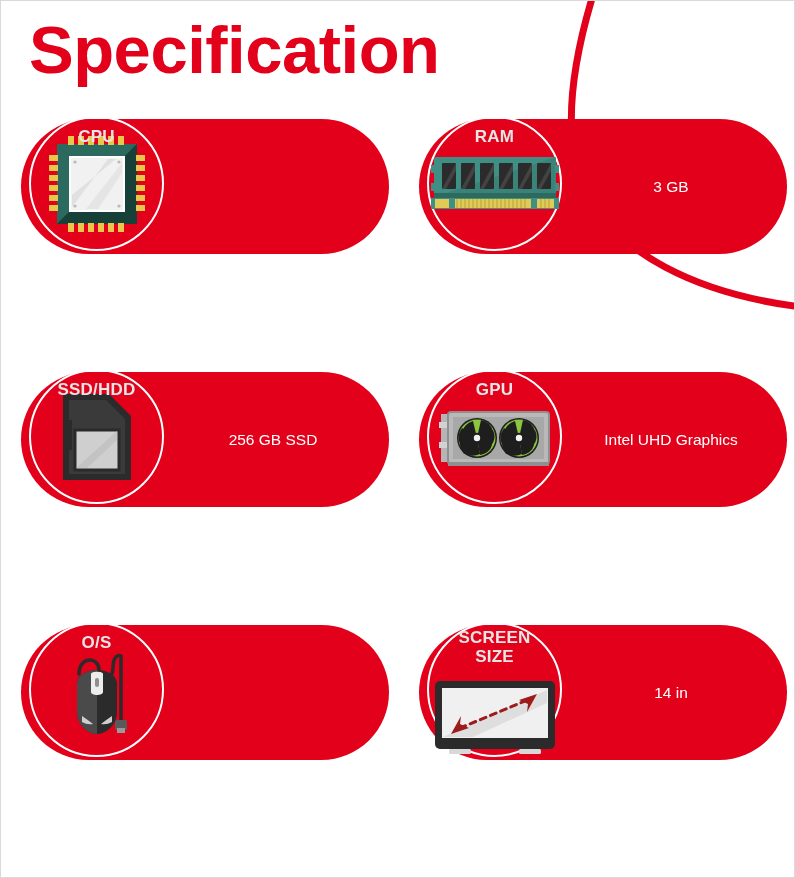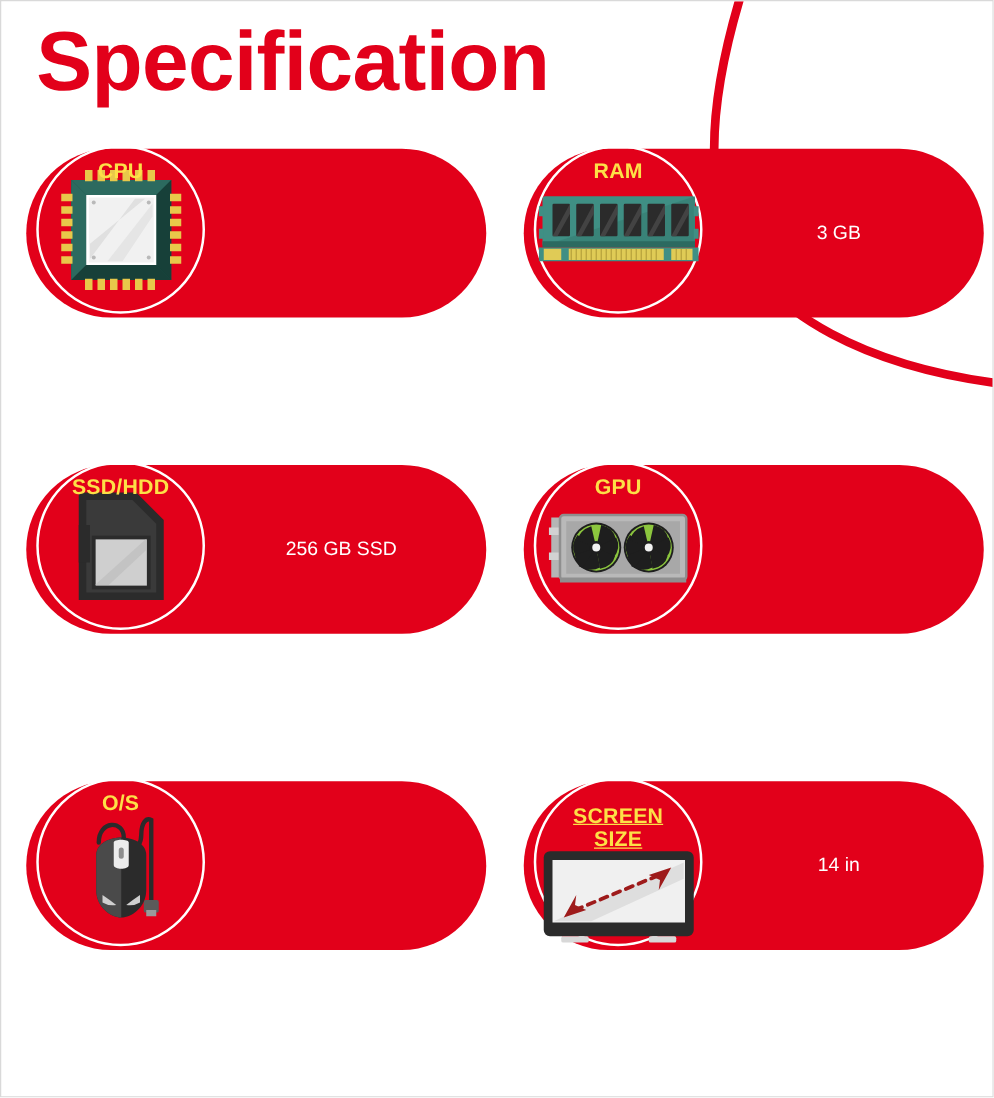--- a/index.html
+++ b/index.html
@@ -78,29 +78,29 @@
     box-sizing: border-box;
   }
 
   
   .card .label {
     position: absolute;
     left: 8px;
     top: 8px;
     width: 135px;
     text-align: center;
-    color: #fde047;
+    color: #e5e5e5;
     font-size: 17px;
     font-weight: bold;
     line-height: 19px;
     letter-spacing: 0.2px;
     z-index: 4;
     white-space: pre-line;
   }
-  .card.two-line-label .label { top: 18px; text-decoration: underline; }
+  .card.two-line-label .label { top: 3px; }
 
   
   .card .value {
     position: absolute;
     left: 150px;
     right: 14px;
     top: 0;
     height: 135px;
     display: flex;
     align-items: center;
@@ -300,20 +300,21 @@
                 <path d="M80 36 L63 38 Q62 48 69 52 Z"></path>
                 <path d="M80 36 L65 26 Q59 34 63 42 Z"></path>
                 <path d="M80 36 L76 19 Q67 22 65 30 Z"></path>
               </g>
               <circle cx="80" cy="36" r="4.2" fill="#f2f2f2" stroke="#1e1e1e" stroke-width="2"></circle>
             </g>
             <rect x="9" y="60" width="101" height="4" fill="#8f8f8f"></rect>
           </svg>
         </div>
         <div class="label">GPU</div>
+        <div class="value">Intel UHD Graphics</div>
       </div>
     </div>
 
     <div class="card-row">
 
       <div class="card left">
         <div class="ring"></div>
         <div class="icon-box">
           <svg width="100" height="100" viewBox="0 0 100 100">
             <path d="M 32 34 C 32 16 52 16 52 30 C 52 42 66 42 66 28 C 66 18 70 14 74 16 L 74 82" fill="none" stroke="#2b2b2b" stroke-width="3.5" stroke-linecap="round"></path>

